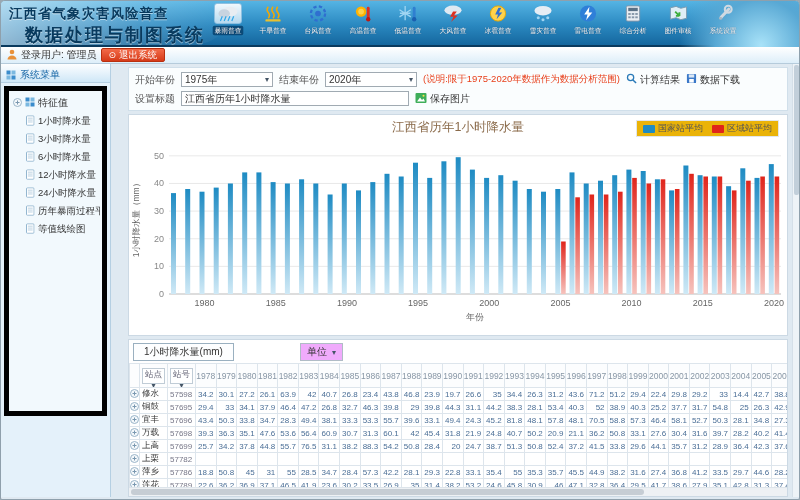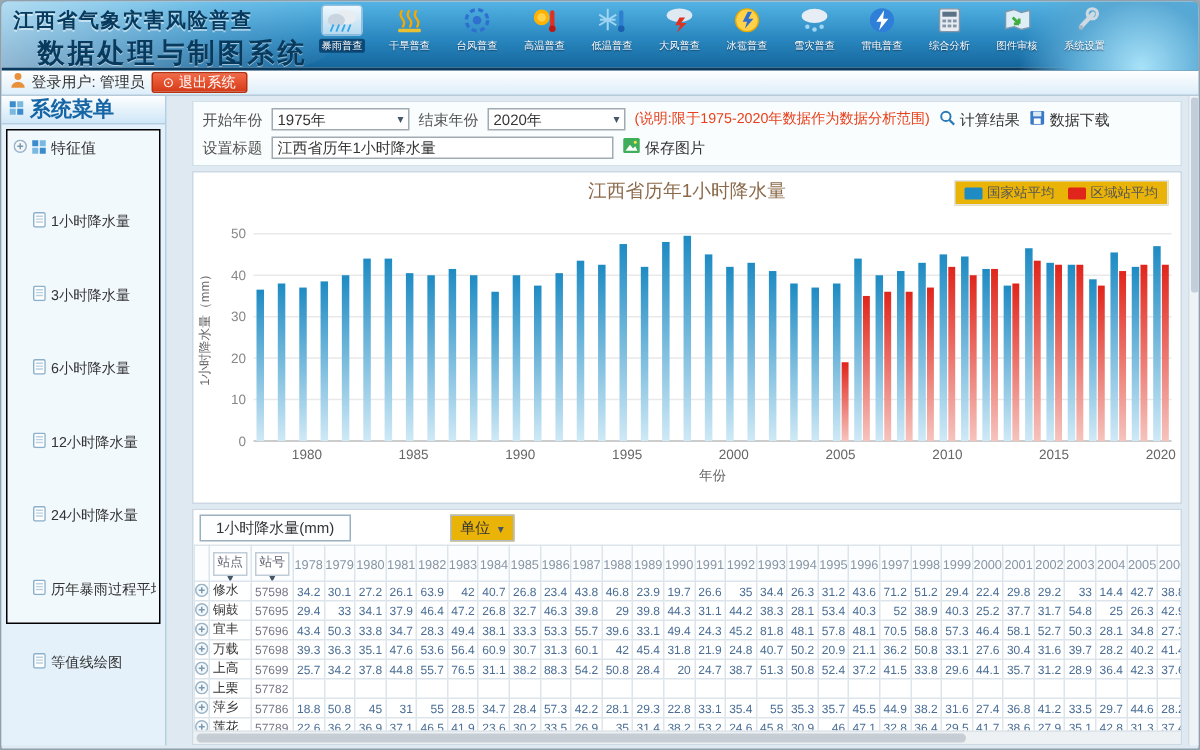--- a/index.html
+++ b/index.html
@@ -29,24 +29,24 @@
   .bc-left, .bc-right { display:flex; align-items:center; gap:4px; }
   .bc-prefix { color:#333; font-weight:bold; }
   .bc-path { color:#2a6aa0; cursor:pointer; }
   .user-label { color:#333; }
   .logout { background:linear-gradient(#f26a48,#d63a18); color:#fff; border:1px solid #b83010; border-radius:2px; font-size:9.5px; height:14px; padding:0 7px; display:inline-flex; align-items:center; gap:3px; cursor:pointer; font-family:inherit; }
   .lg-ic { font-size:9px; }
 
   
   .content { display:flex; height:433px; background:#dfe9f1; }
   .sidebar { width:110px; background:#e4f1fa; border-right:1px solid #b5cfe2; }
-  .sb-title { height:19px; display:flex; gap:4px; align-items:flex-start; padding:0 5px; background:linear-gradient(#fdfeff,#cfe7f7); border-bottom:1px solid #b5cfe2; color:#1565a5; font-weight:bold; font-size:14px; }
-  .sb-panel { margin:3px; background:#f2f9fd; border:1px solid #000000; height:330px; padding:3px 2px; font-size:10px; color:#333; }
+  .sb-title { height:19px; display:flex; gap:4px; align-items:flex-end; padding:0 5px; background:linear-gradient(#fdfeff,#cfe7f7); border-bottom:1px solid #b5cfe2; color:#1565a5; font-weight:normal; font-size:10px; }
+  .sb-panel { margin:3px; background:#f2f9fd; border:5px solid #000000; height:330px; padding:3px 2px; font-size:10px; color:#333; }
   .tr-root { display:flex; align-items:center; gap:3px; padding:2px 2px; cursor:pointer; }
-  .tr-leaf { display:flex; align-items:center; gap:3px; padding:2px 2px 2px 15px; cursor:pointer; white-space:nowrap; overflow:hidden;margin-top:31px; }
+  .tr-leaf { display:flex; align-items:center; gap:3px; padding:2px 2px 2px 15px; cursor:pointer; white-space:nowrap; overflow:hidden; }
   .tr-leaf span { transform:scale(.95); transform-origin:left; }
 
   .main { flex:1; display:flex; flex-direction:column; overflow:hidden; padding:3px 4px 0 4px; gap:3px;margin-left:13px; }
 
   
   .form-panel { background:#fafdfe; border:1px solid #d0dfea; padding:2px 6px; font-size:10px; color:#555; }
   .frow { display:flex; align-items:center; gap:6px; height:19px; }
   .select { width:92px; height:15px; border:1px solid #a0aab2; background:#fff; display:flex; align-items:center; justify-content:space-between; padding:0 3px; font-size:10px; color:#333; cursor:pointer; }
   .caret { color:#456; font-style:normal; font-size:8px; }
   .note { color:#e8401c; font-size:9.5px; white-space:nowrap; }
@@ -57,21 +57,21 @@
   .chart-panel { position:relative; background:#fff; border:1px solid #ccd9e4; height:222px; }
   .chart-title { text-align:center; font-size:12.5px; color:#8a6a4a; padding-top:4px; }
   .legend { position:absolute; top:5px; right:8px; display:flex; gap:9px; align-items:center; border:1px solid #e2e6ea; background:#eab308; padding:1px 6px; font-size:9px; color:#555; }
   .lg-item { display:inline-flex; align-items:center; }
   .sw { display:inline-block; width:12px; height:8px; margin-right:3px; border-radius:1px; }
 
   
   .table-panel { position:relative; background:#fff; border:1px solid #ccd9e4; height:158px; overflow:hidden; }
   .tctrl { display:flex; gap:66px; padding:3px 4px 2px 4px; align-items:center; }
   .box1 { border:1px solid #9ab0c0; padding:1px 10px; font-size:10px; color:#333; background:#fdfeff; cursor:pointer; }
-  .box2 { border:1px solid #b0bcc6; padding:1px 6px; font-size:10px; color:#333; display:inline-flex; gap:5px; align-items:center; background:#eab308; cursor:pointer;text-align:right; }
+  .box2 { border:1px solid #b0bcc6; padding:1px 6px; font-size:10px; color:#333; display:inline-flex; gap:5px; align-items:center; background:#f0abfc; cursor:pointer;text-align:right; }
   table { border-collapse:collapse; table-layout:fixed; }
   th,td { border:1px solid #dde5ec; overflow:hidden; white-space:nowrap; }
   th { height:24px; font-size:8.5px; color:#8796a5; font-weight:normal; background:#fcfdfe; text-align:center; }
   .th-year { width:19px; }
   .th-exp { width:13px; }
   .th-box { width:42px; }
   .th-box .fbox { display:flex; align-items:center; justify-content:space-between; border:1px solid #c0ccd6; background:#fff; margin:2px; padding:0 2px; height:16px; color:#667;flex-direction:column; }
   td { height:13px; font-size:8px; color:#4a6e96; text-align:right; padding:0 2px; }
   .td-st { color:#333; text-align:left; font-size:8.5px; }
   .td-id { color:#778; text-align:left; }

